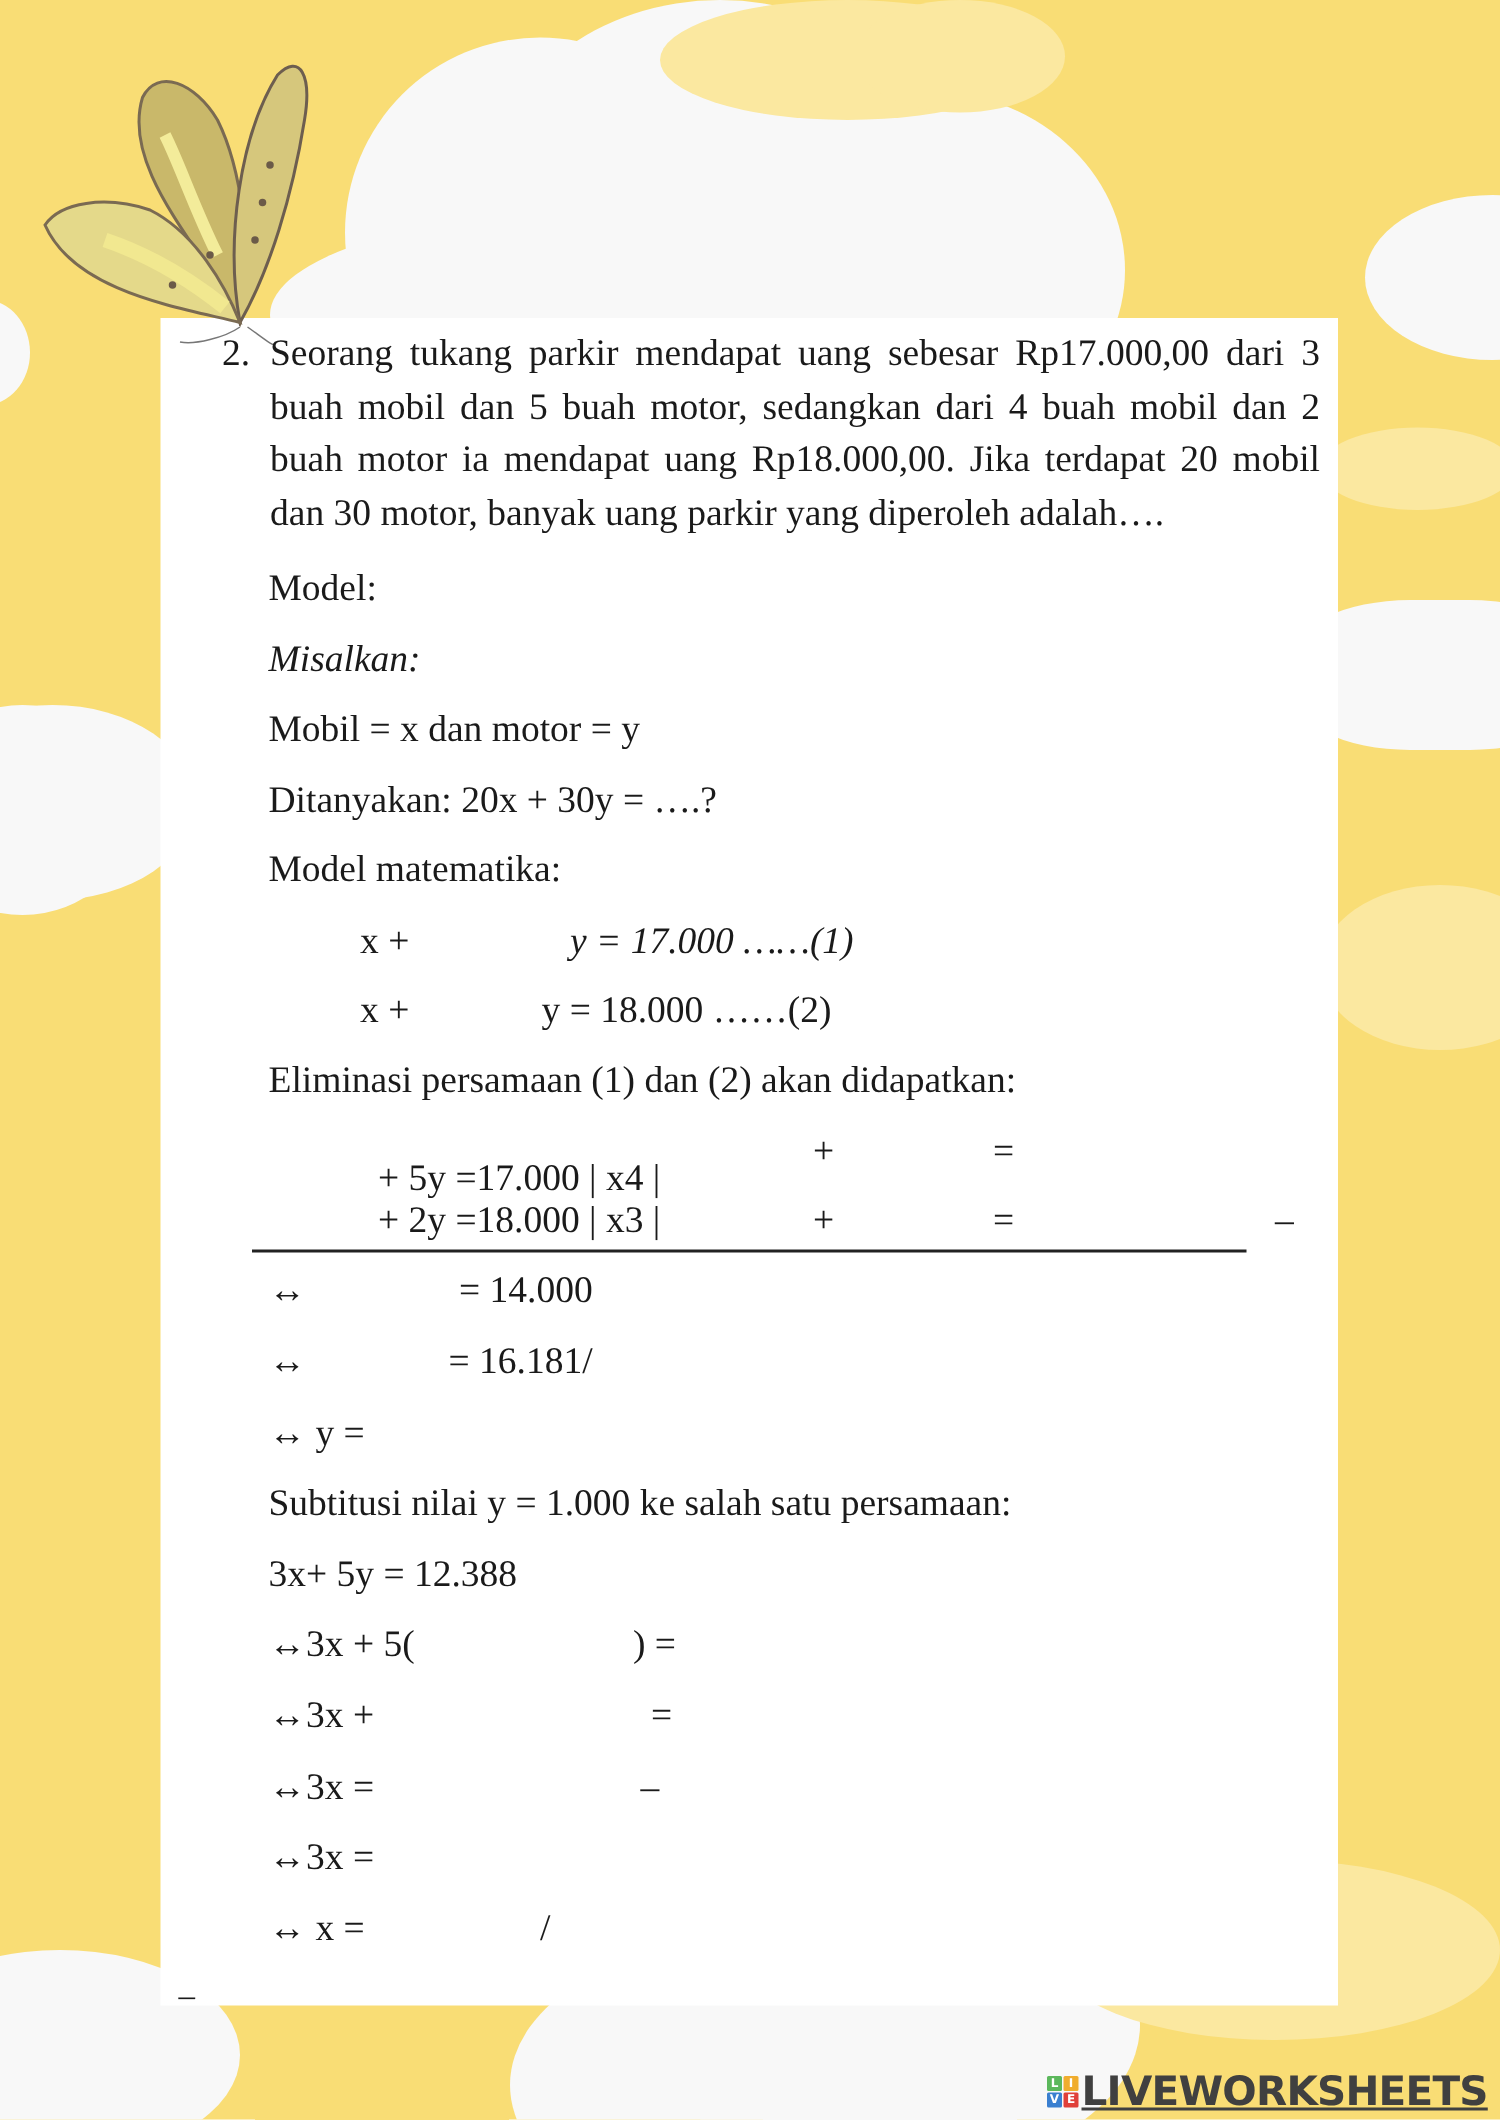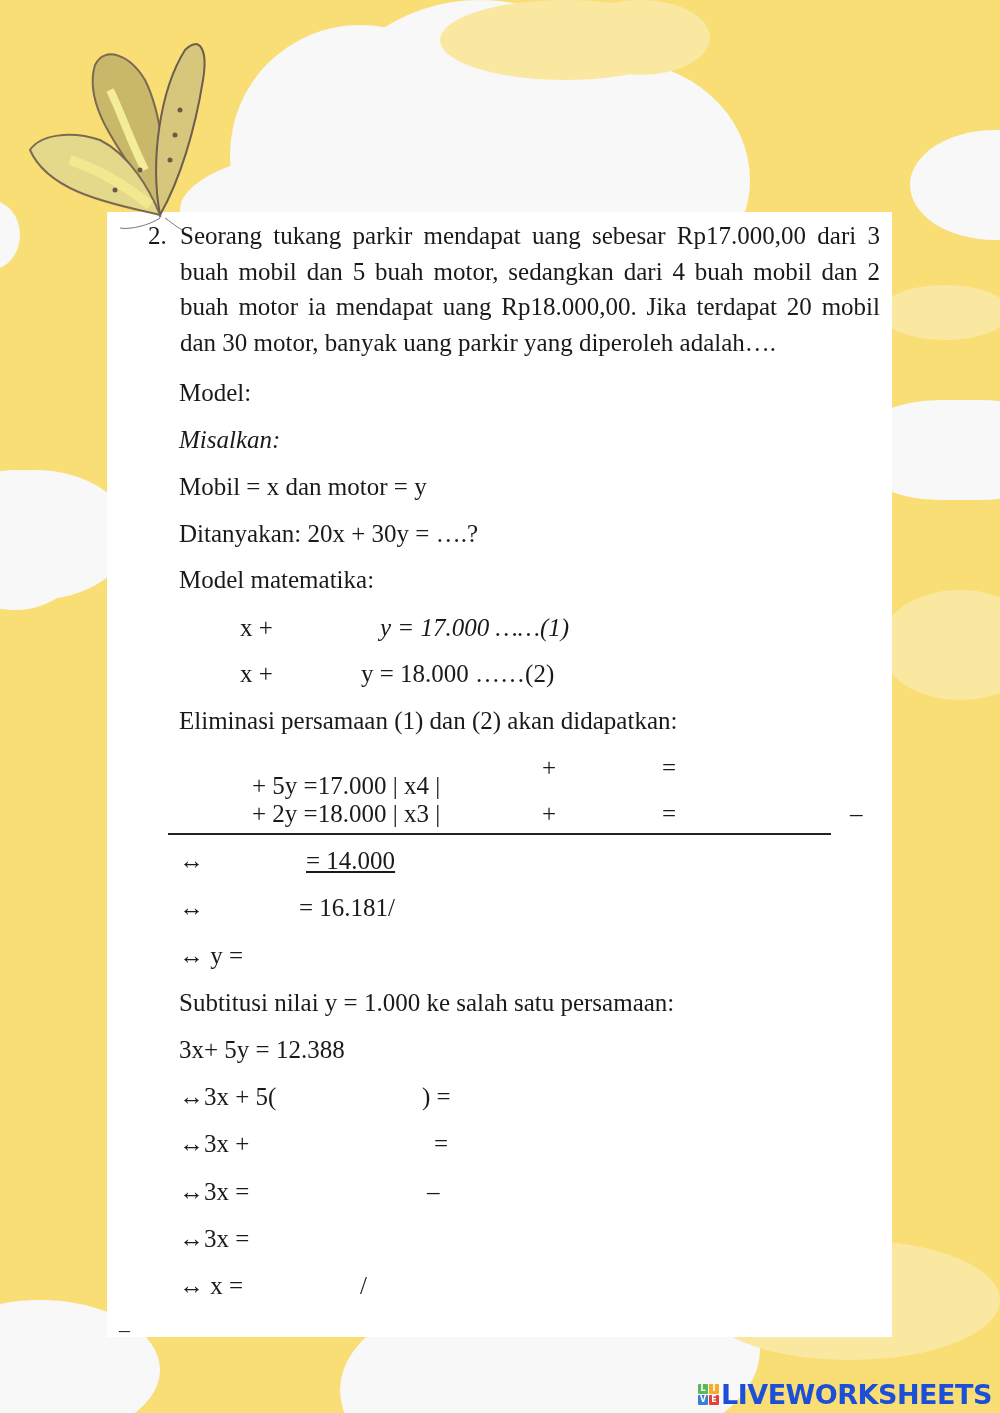--- a/index.html
+++ b/index.html
@@ -28,21 +28,21 @@
     .hr { position: absolute; left: 168px; top: 833px; width: 663px; height: 1.5px; background: #222; }
     .butterfly { position: absolute; left: 10px; top: 20px; width: 200px; height: 210px; }
     .logo { position: absolute; left: 698px; top: 1378px; height: 32px; display: flex; align-items: center; }
     .logo-icon { display: grid; grid-template-columns: 10px 10px; grid-template-rows: 10px 10px; gap: 1px; margin-right: 2px; }
     .logo-icon span {
       display: block; font-family: "DejaVu Sans", sans-serif; font-size: 8px; font-weight: bold;
       color: #fff; text-align: center; line-height: 10px; border-radius: 1px;
     }
     .logo-text {
       font-family: "DejaVu Sans", sans-serif; font-weight: bold; font-size: 27px;
-      color: #1d4ed8; letter-spacing: -0.5px;
+      color: #404040; letter-spacing: -0.5px; text-decoration: underline;
     }
   </style>
 </head>
 <body>
 
 <div>
   <div class="cloud" style="left:230px;top:25px;width:260px;height:260px;"></div>
   <div class="cloud" style="left:330px;top:0px;width:300px;height:240px;"></div>
   <div class="cloud" style="left:480px;top:60px;width:270px;height:240px;"></div>
   <div class="cloud" style="left:180px;top:140px;width:450px;height:140px;"></div>
@@ -113,21 +113,21 @@
 <div class="t" style="left:542px;top:799px;">+</div>
 <input class="blank" style="left: 562px; top: 799px; width: 96px;" placeholder="">
 <div class="t" style="left:662px;top:799px;">=</div>
 <input class="blank" style="left: 686px; top: 799px; width: 140px;" placeholder="">
 <div class="t" style="left:850px;top:799px;">–</div>
 
 <div class="hr"></div>
 
 <div class="t" style="left:179px;top:846px;">↔</div>
 <input class="blank" style="left: 210px; top: 846px; width: 92px;" placeholder="">
-<div class="t" style="left:306px;top:846px;text-decoration:underline;">= 14.000</div>
+<div class="t" style="left:306px;top:846px;">= 14.000</div>
 
 <div class="t" style="left:179px;top:893px;">↔</div>
 <input class="blank" style="left: 210px; top: 893px; width: 86px;" placeholder="">
 <div class="t" style="left:299px;top:893px;">= 16.181/</div>
 <input class="blank" style="left: 406px; top: 893px; width: 80px;" placeholder="">
 
 <div class="t" style="left:179px;top:941px;">↔ y =</div>
 <input class="blank" style="left: 250px; top: 941px; width: 120px;" placeholder="">
 
 <div class="t" style="left:179px;top:988px;">Subtitusi nilai y = 1.000 ke salah satu persamaan:</div>

